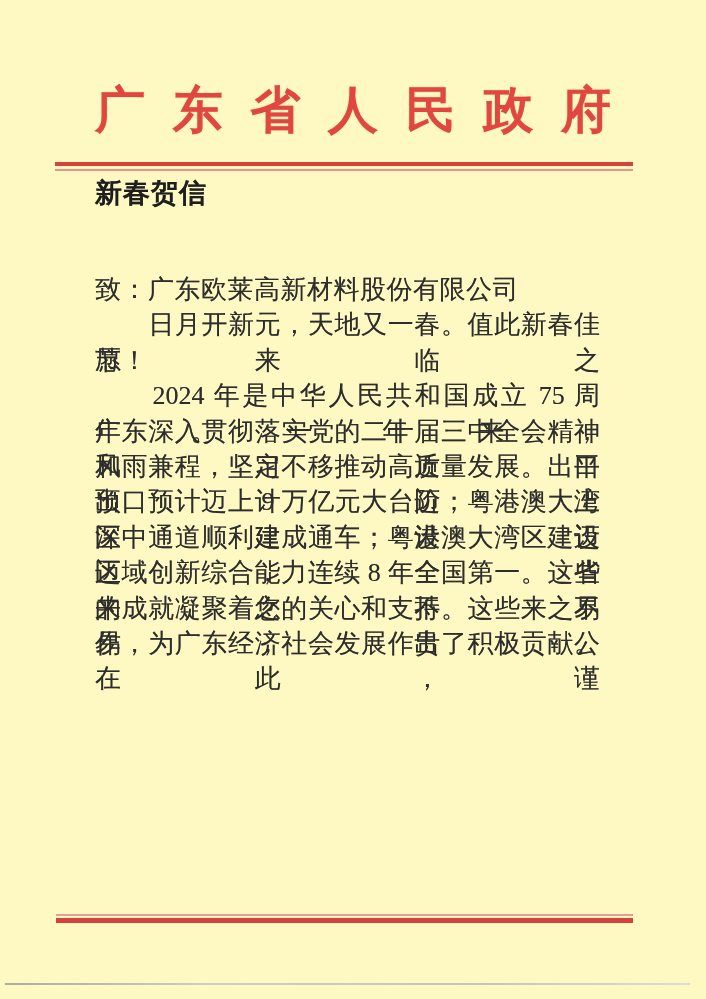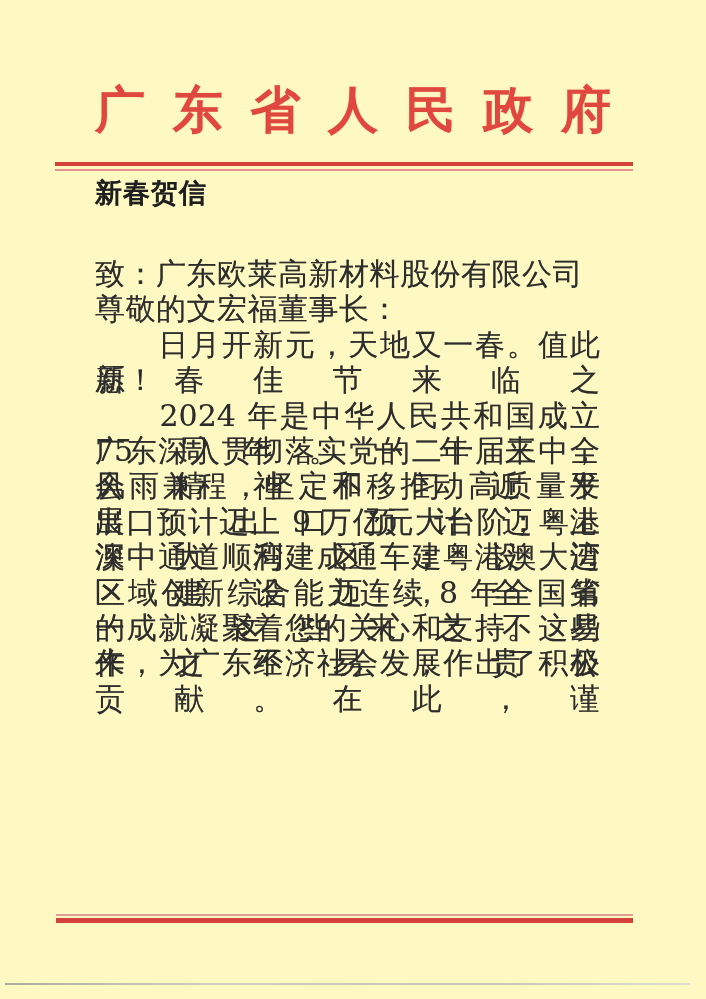--- a/index.html
+++ b/index.html
@@ -51,26 +51,27 @@
     line-height: 28px;
     font-weight: bold;
     color: #1e1e1e;
     letter-spacing: 1px;
     text-shadow: 0 0 0.6px rgba(30,30,30,0.55);
   }
 
   
   .letter-body {
     position: absolute;
-    top: 256px;
+    top: 272px;
     left: 95px;
     width: 505px;
-    font-size: 30px;
+    font-size: 26px;
     color: #2d2d2d;
     text-shadow: 0 0 0.6px rgba(45,45,45,0.5);
+    font-family: Liberation Serif, serif;
   }
   .ln {
     height: 35.4px;
     line-height: 35.4px;
     white-space: nowrap;
     overflow: visible;
   }
   .ln.just {
     white-space: normal;
     text-align: justify;
@@ -109,21 +110,20 @@
   <div class="rule-top">
     <div class="thick"></div>
     <div class="gap"></div>
     <div class="thin"></div>
   </div>
 
   <h1 class="letter-title">新春贺信</h1>
 
   <div class="letter-body">
     <div class="ln left">致：广东欧莱高新材料股份有限公司</div>
-    <div class="ln left">尊敬的文宏福董事长：</div>
     <div class="ln just">　　日月开新元，天地又一春。值此新春佳节来临之</div>
     <div class="ln left">愿！</div>
     <div class="ln just">　　2024 年是中华人民共和国成立 75 周年。一年来，</div>
     <div class="ln just">广东深入贯彻落实党的二十届三中全会精神和习近平</div>
     <div class="ln just">风雨兼程，坚定不移推动高质量发展。出口预计迈上</div>
     <div class="ln just">出口预计迈上 9 万亿元大台阶；粤港澳大湾区建设迈</div>
     <div class="ln just">深中通道顺利建成通车；粤港澳大湾区建设迈，全省</div>
     <div class="ln just">区域创新综合能力连续 8 年全国第一。这些来之不易</div>
     <div class="ln just">的成就凝聚着您的关心和支持。这些来之不易，贵公</div>
     <div class="ln just">作，为广东经济社会发展作出了积极贡献。在此，谨</div>

